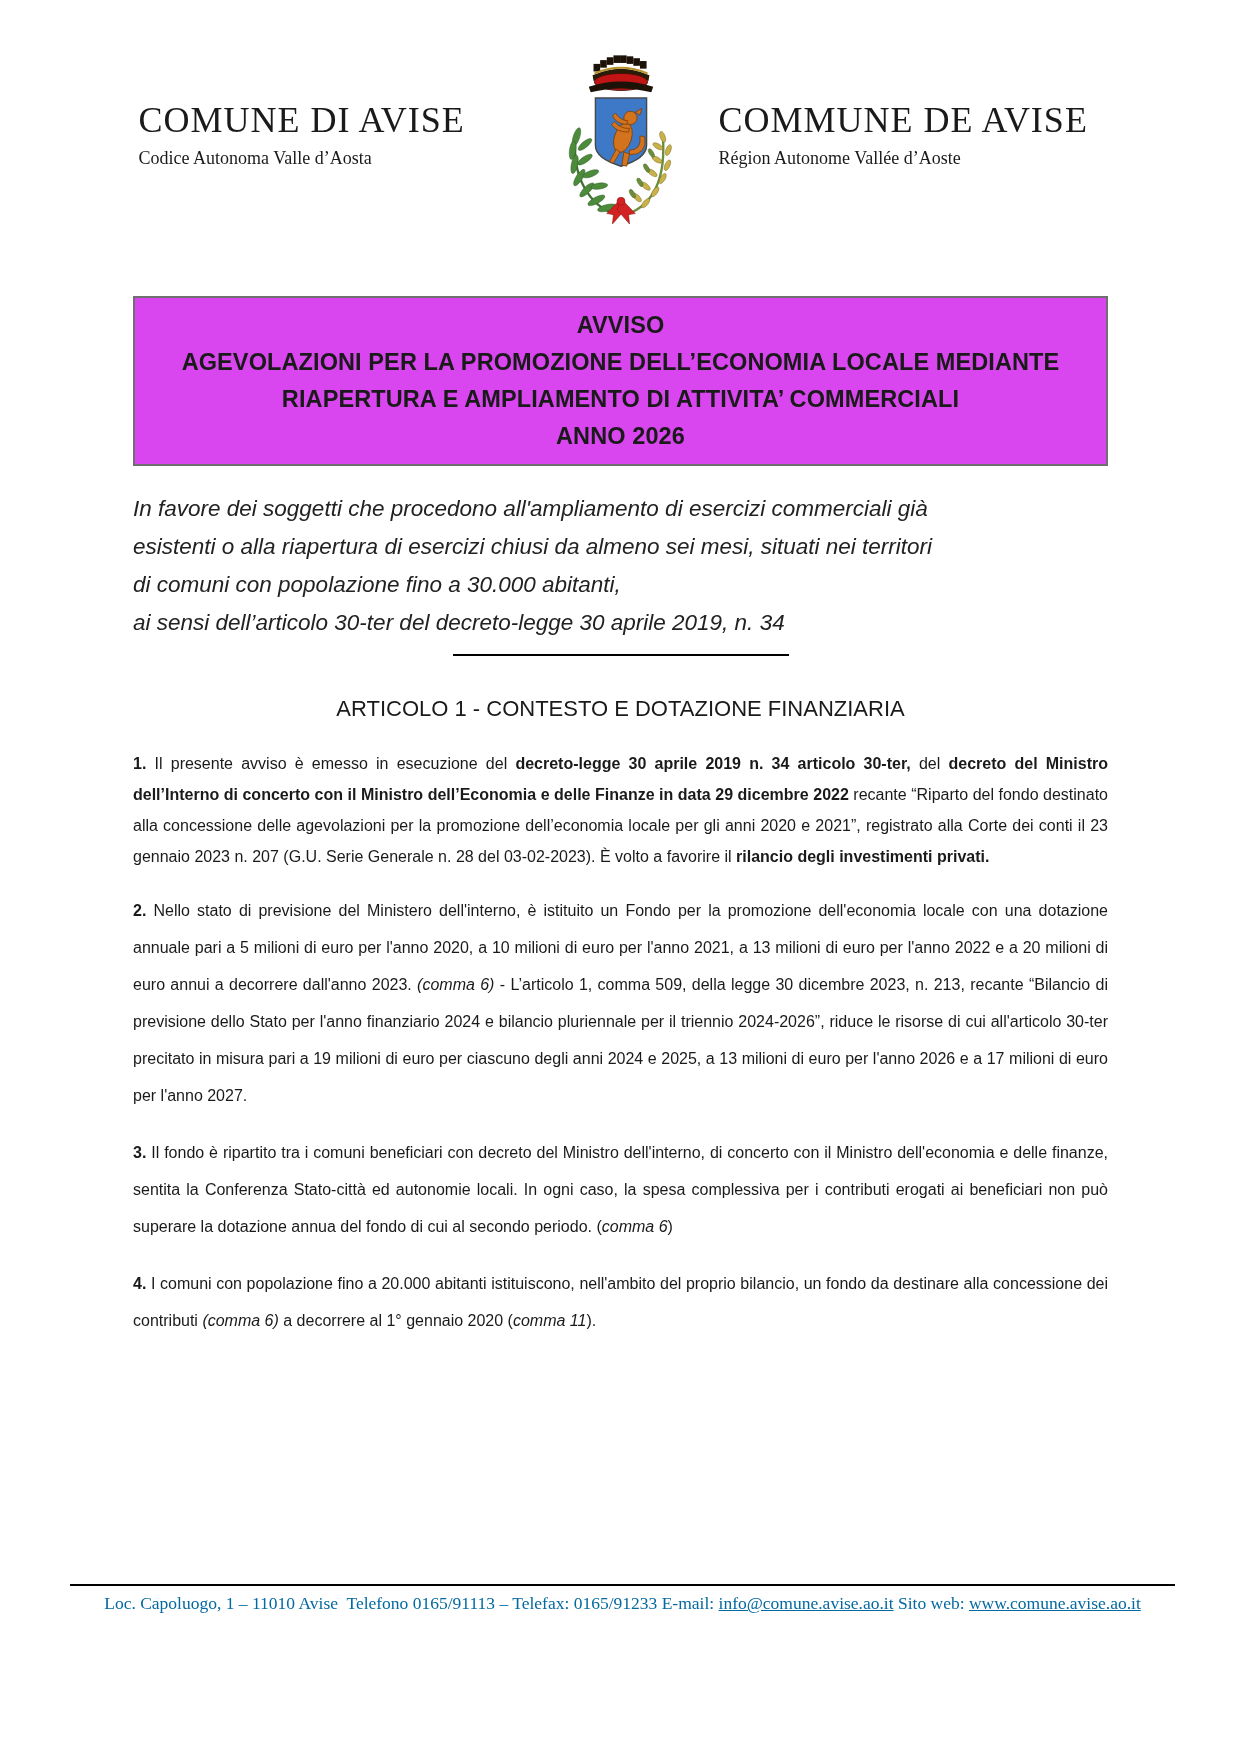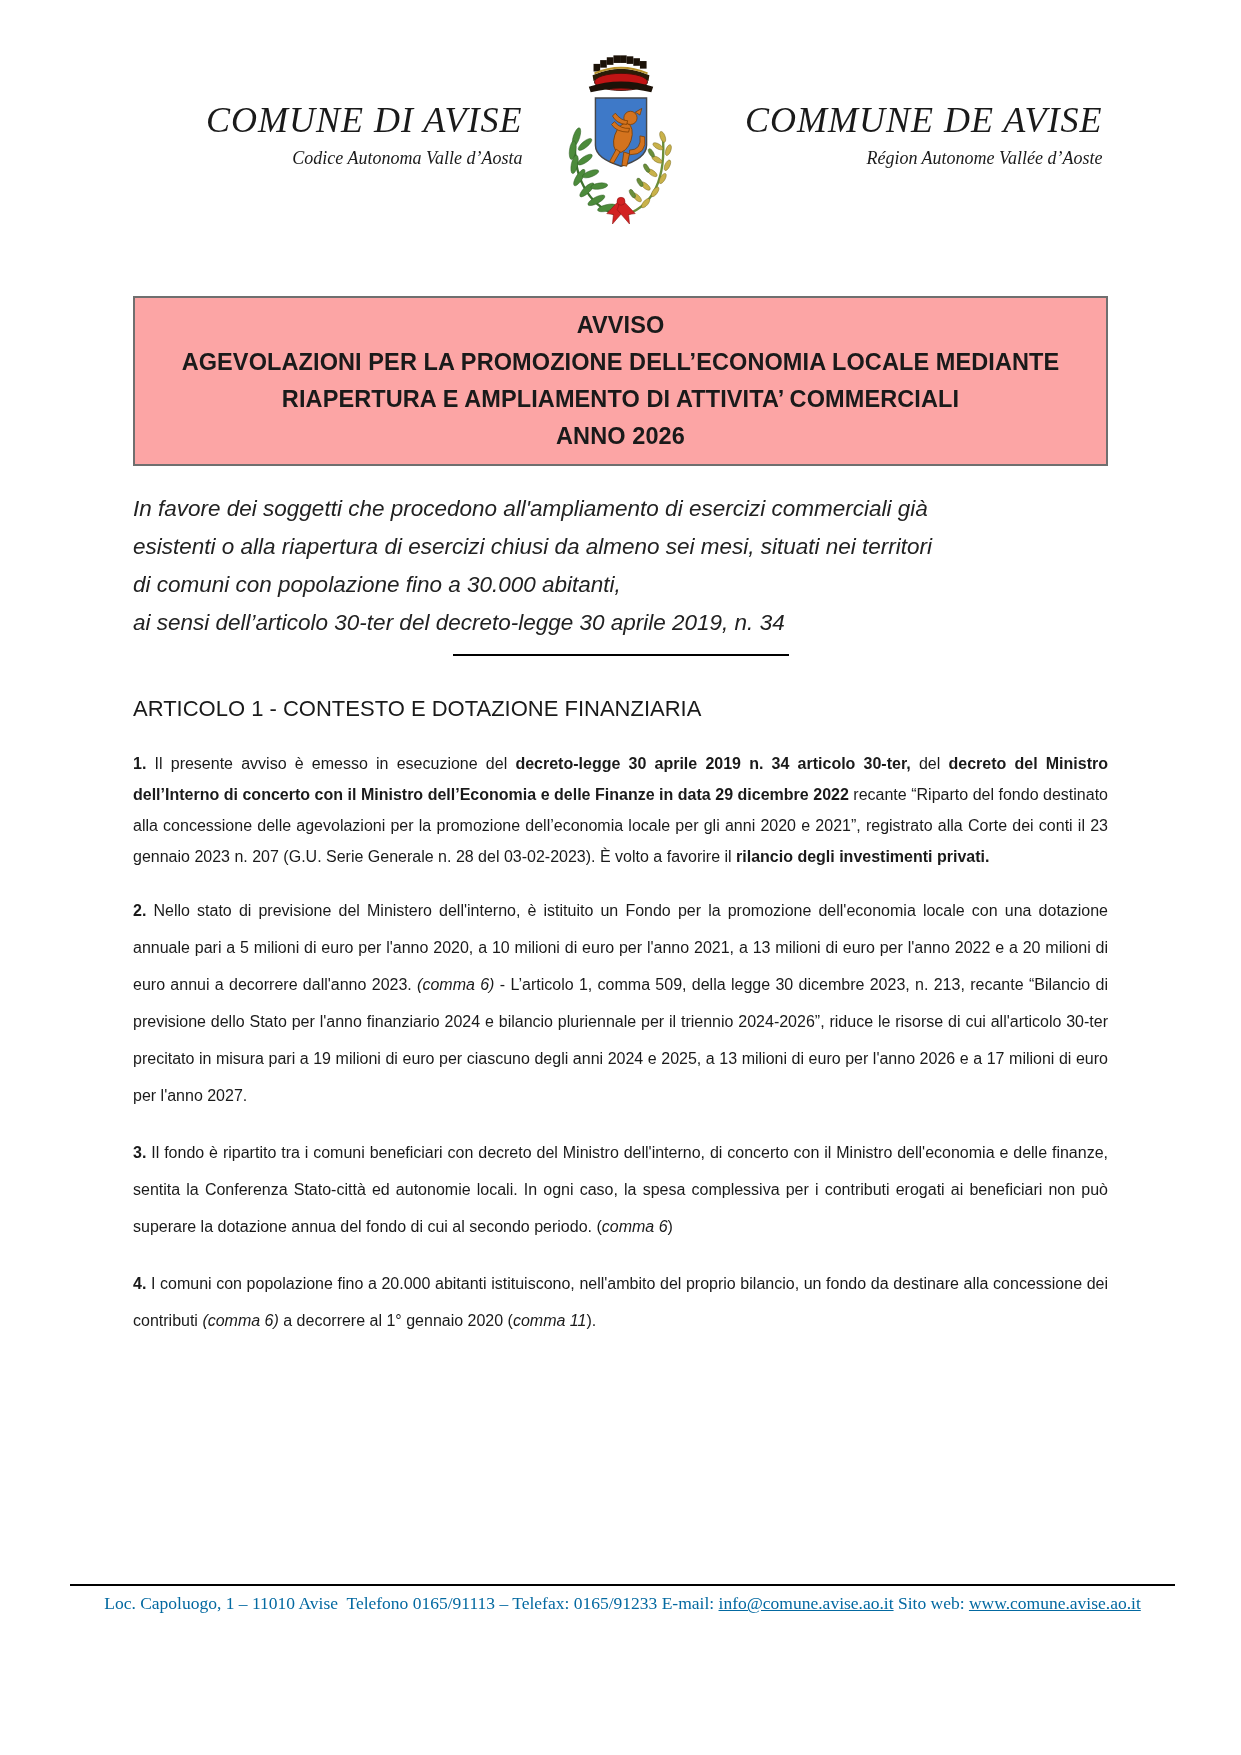--- a/index.html
+++ b/index.html
@@ -8,48 +8,48 @@
     font-family:"Liberation Sans","DejaVu Sans",sans-serif;
     color:#1a1a1a;
   }
   .content{padding:0 133px;}
 
   
   .header{
     display:flex;align-items:center;justify-content:center;
     padding-top:44px;gap:14px;
   }
-  .header .org{width:384px;text-align:right;font-family:"Liberation Serif","DejaVu Serif",serif;font-style:italic;}
+  .header .org{width:384px;text-align:left;font-family:"Liberation Serif","DejaVu Serif",serif;}
   .header .org .title{font-size:36px;letter-spacing:1px;white-space:nowrap;}
   .header .org .subtitle{font-size:18px;margin-top:7px;}
   .crest-wrap{width:168px;display:flex;justify-content:center;}
 
   
   .notice{
     margin-top:72px;
     border:2px solid #6f6f6f;
-    background:#fca5a5;
+    background:#d946ef;
     text-align:center;
     font-weight:700;
     font-size:23.5px;
     line-height:37px;
     padding:9px 8px;
     letter-spacing:.1px;
   }
 
   
   .intro{
     margin-top:24px;text-align:left;font-style:italic;
     font-size:22.5px;line-height:38px;color:#222;
   }
   .sep{width:336px;border-top:2px solid #000;margin:12px auto 0;height:0;}
 
   
   .article-heading{
-    margin-top:40px;text-align:left;font-size:22px;line-height:26px;
+    margin-top:40px;text-align:center;font-size:22px;line-height:26px;
   }
   .para{text-align:justify;font-size:16px;}
   .para.tight{line-height:31px;margin-top:26px;}
   .para.loose{line-height:37px;margin-top:20px;}
   .para span{white-space:pre-wrap;}
   .b{font-weight:700;}
   .i{font-style:italic;}
 
   
   .footer{

